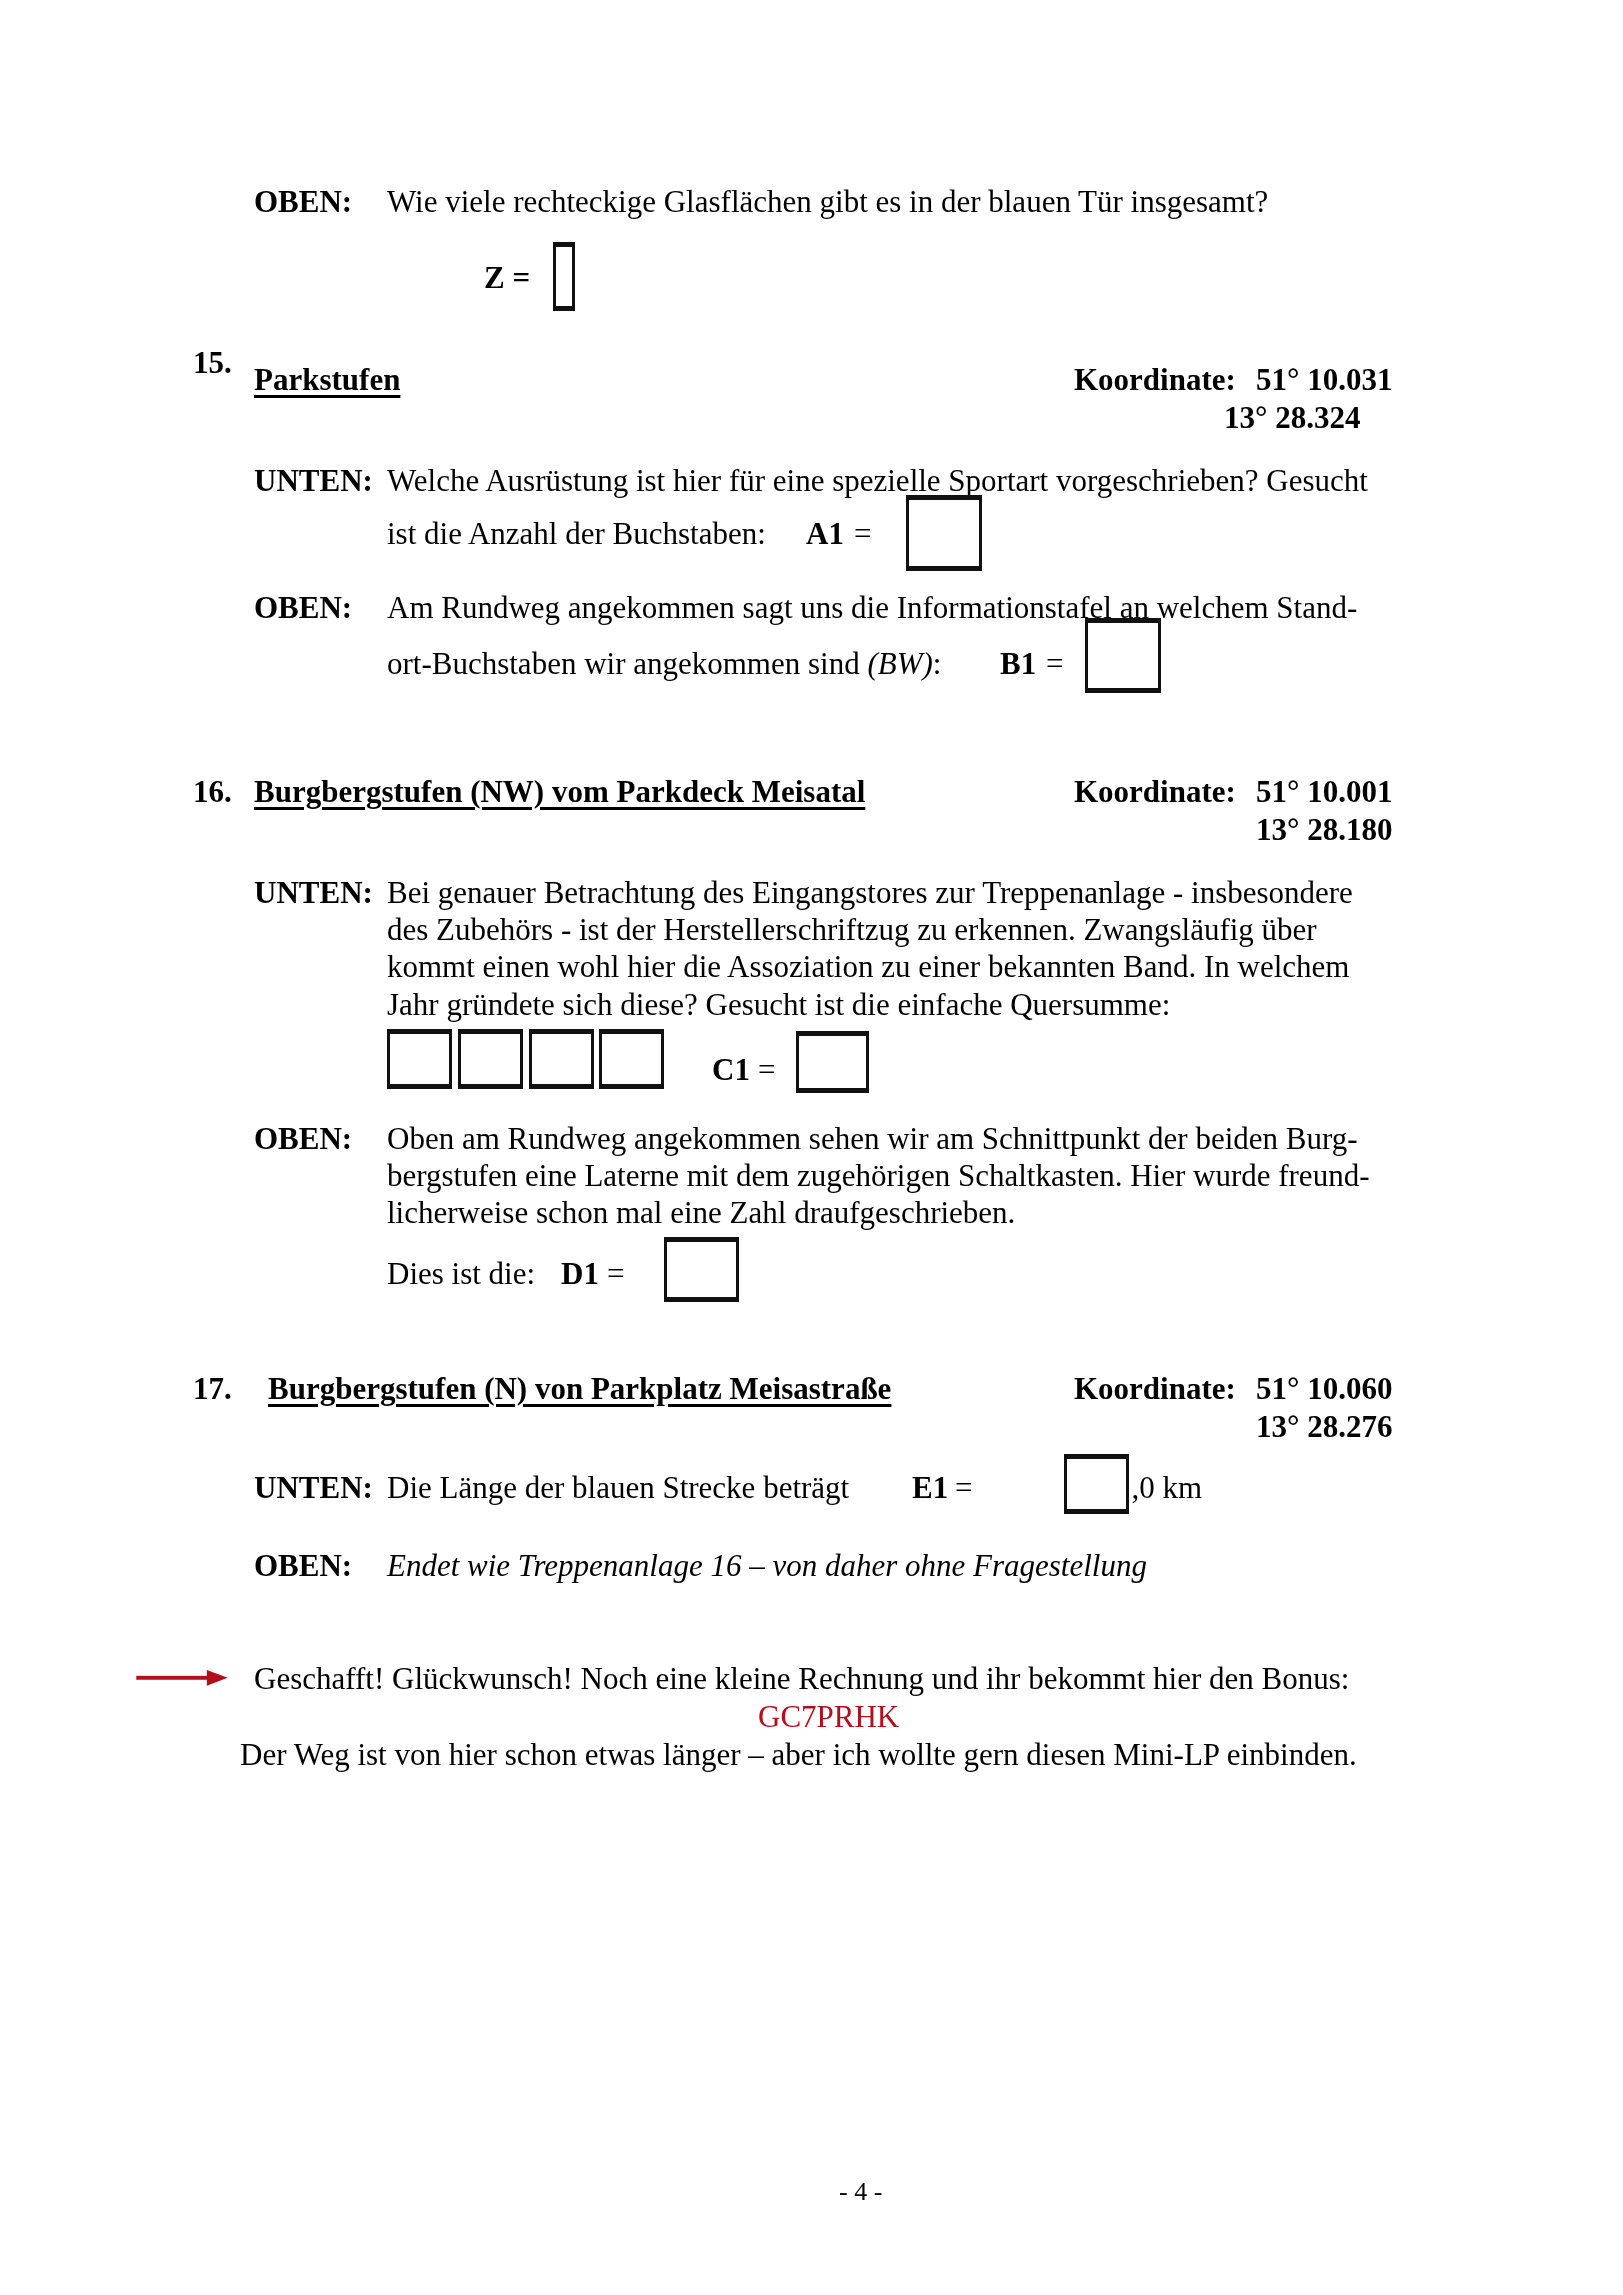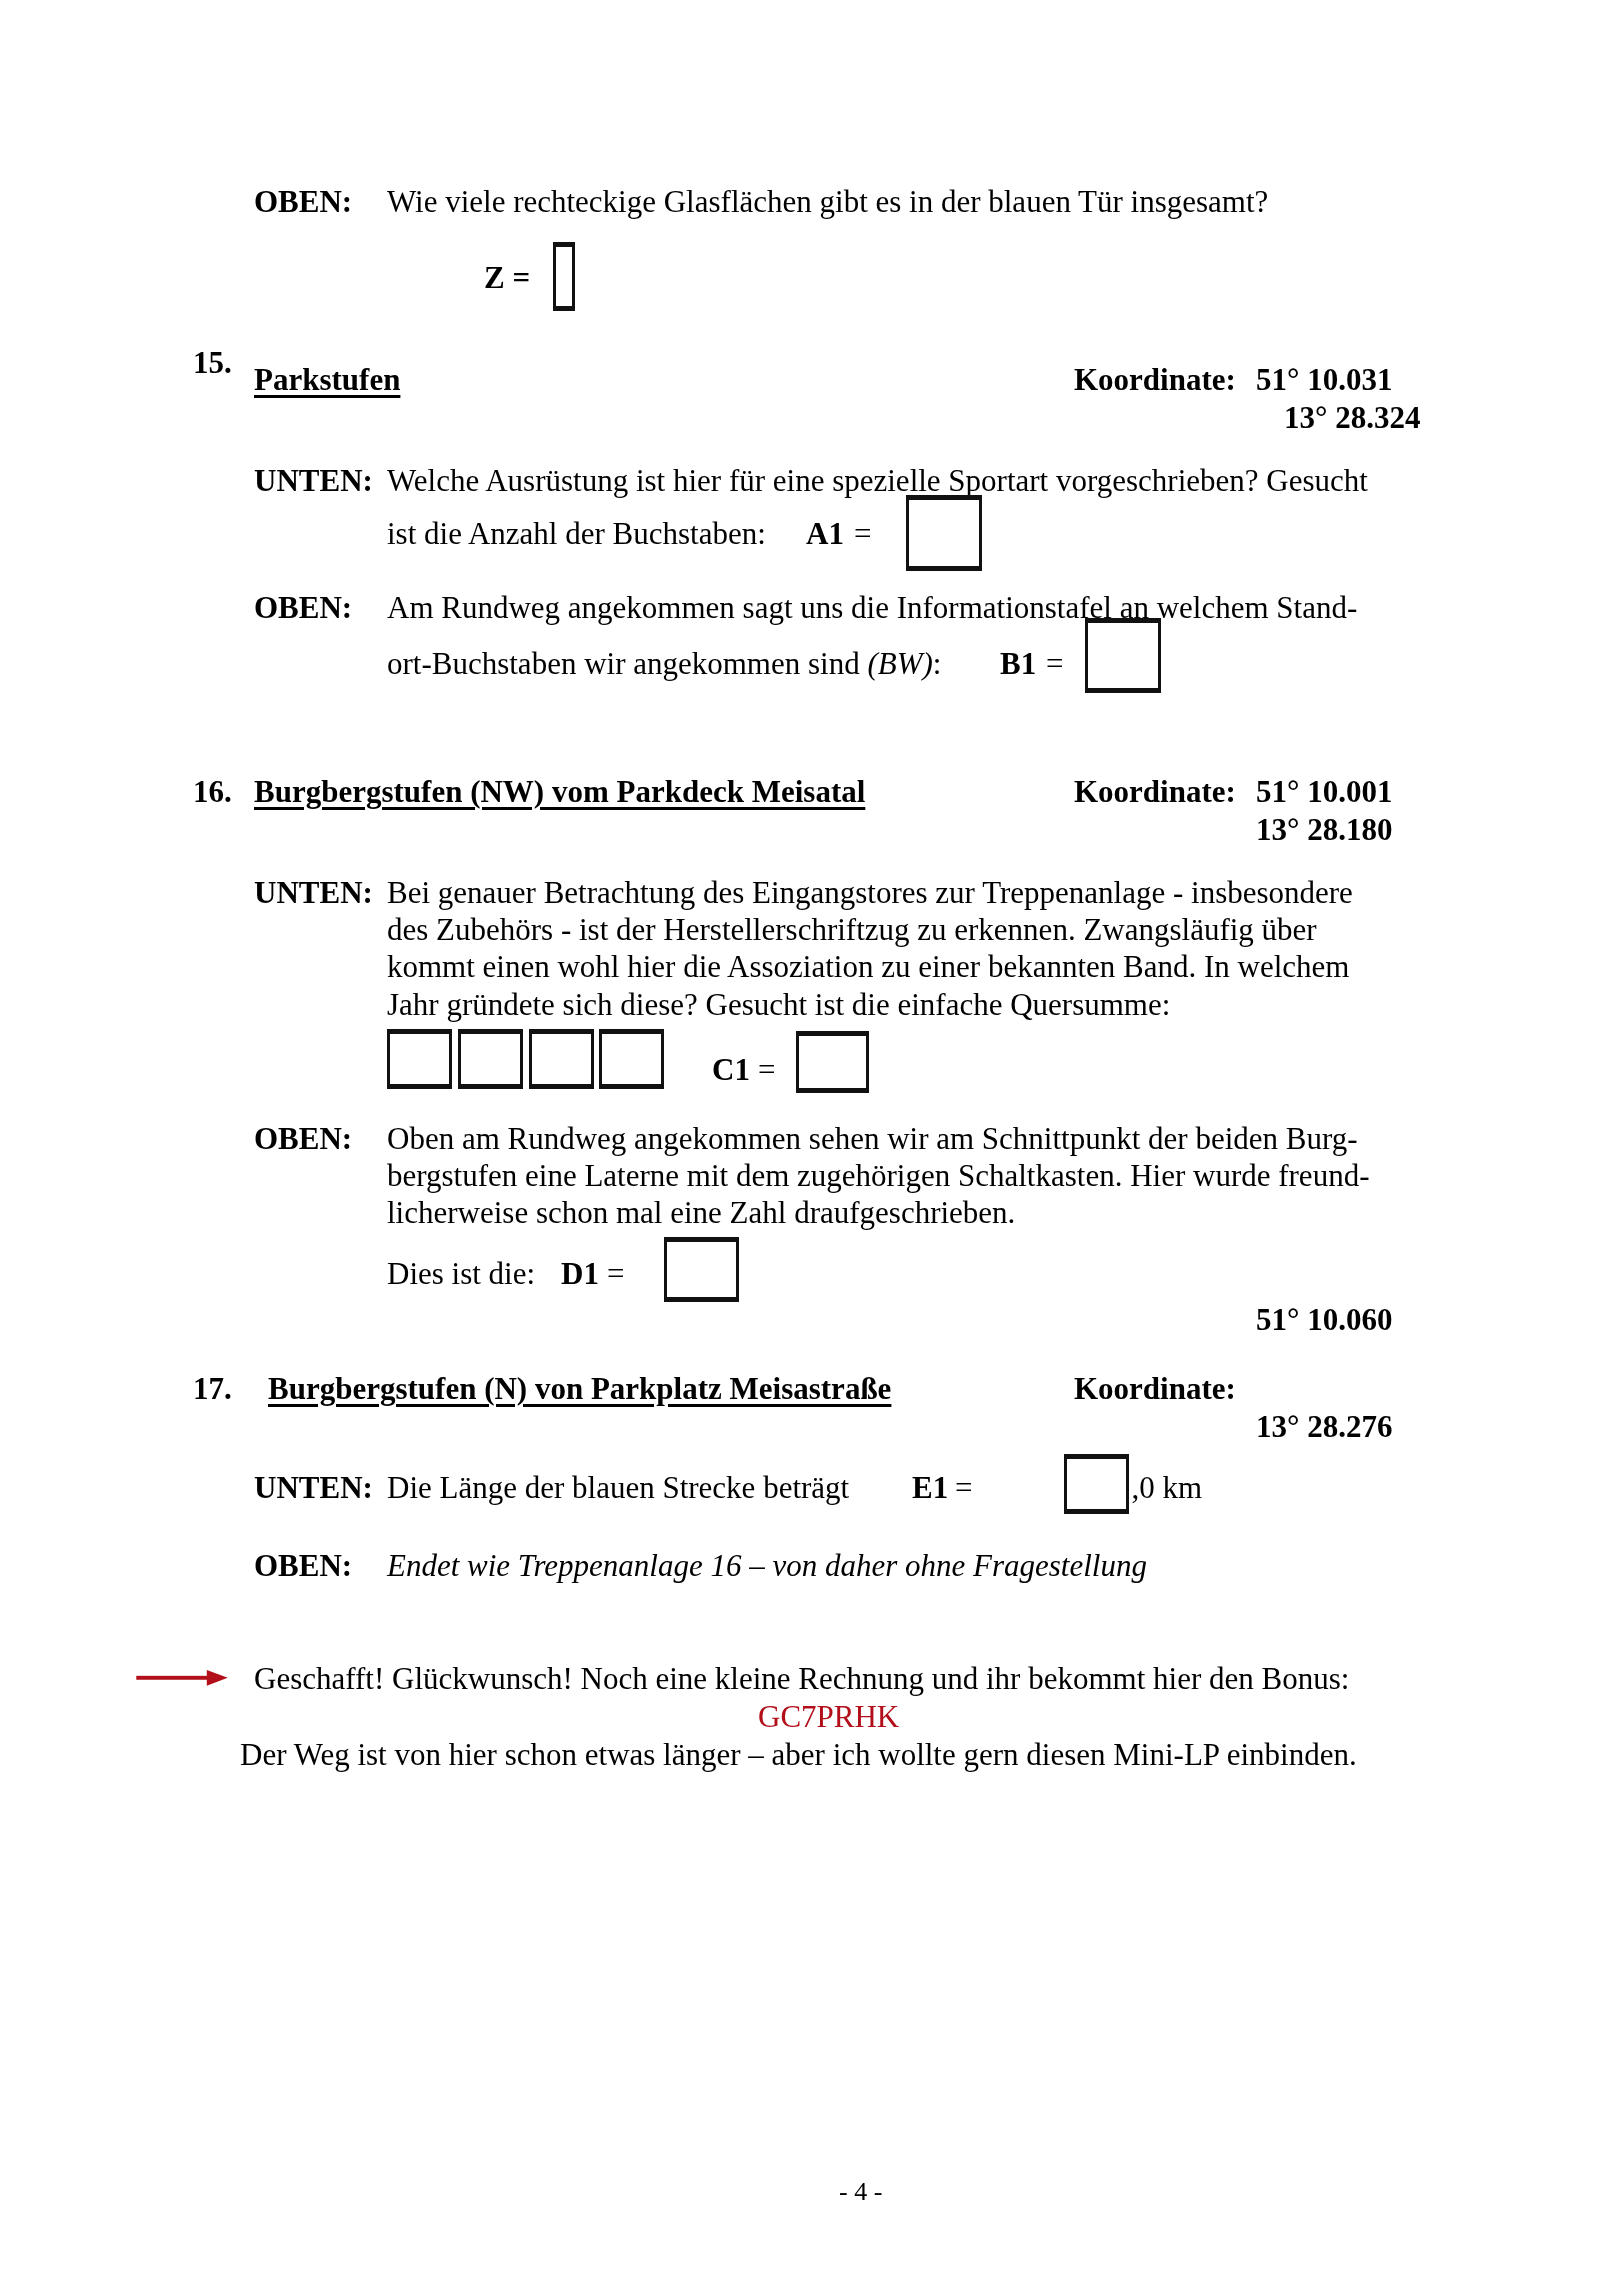--- a/index.html
+++ b/index.html
@@ -19,21 +19,21 @@
 
 <div class="abs b" style="left:254px; top:186px;">OBEN:</div>
 <div class="abs" style="left:387px; top:186px;">Wie viele rechteckige Glasflächen gibt es in der blauen Tür insgesamt?</div>
 <div class="abs b" style="left:484px; top:262px;">Z =</div>
 <div class="box" style="left:553px; top:242px; width:22px; height:69px; width:22px;"></div>
 
 <div class="abs b" style="left:193px; top:347px;">15.</div>
 <div class="abs b u" style="left:254px; top:364px;">Parkstufen</div>
 <div class="abs b" style="left:1074px; top:364px;">Koordinate:</div>
 <div class="abs b" style="left:1256px; top:364px;">51° 10.031</div>
-<div class="abs b" style="left:1284px; top:402px;">13° 28.324</div>
+<div class="abs b" style="left:1224px; top:402px;">13° 28.324</div>
 
 <div class="abs b" style="left:254px; top:465px;">UNTEN:</div>
 <div class="abs" style="left:387px; top:465px;">Welche Ausrüstung ist hier für eine spezielle Sportart vorgeschrieben? Gesucht</div>
 <div class="abs" style="left:387px; top:518px;">ist die Anzahl der Buchstaben:</div>
 <div class="abs b" style="left:806px; top:518px;">A1</div>
 <div class="abs" style="left:854px; top:518px;">=</div>
 <div class="box" style="left:906px; top:495px; width:76px; height:76px;"></div>
 
 <div class="abs b" style="left:254px; top:592px;">OBEN:</div>
 <div class="abs" style="left:387px; top:592px;">Am Rundweg angekommen sagt uns die Informationstafel an welchem Stand-</div>
@@ -66,21 +66,21 @@
 <div class="abs" style="left:387px; top:1160px;">bergstufen eine Laterne mit dem zugehörigen Schaltkasten. Hier wurde freund-</div>
 <div class="abs" style="left:387px; top:1197px;">licherweise schon mal eine Zahl draufgeschrieben.</div>
 <div class="abs" style="left:387px; top:1258px;">Dies ist die:</div>
 <div class="abs b" style="left:561px; top:1258px;text-align:center;">D1</div>
 <div class="abs" style="left:607px; top:1258px;">=</div>
 <div class="box" style="left:664px; top:1237px; width:75px; height:65px;"></div>
 
 <div class="abs b" style="left:193px; top:1373px;">17.</div>
 <div class="abs b u" style="left:268px; top:1373px;">Burgbergstufen (N) von Parkplatz Meisastraße</div>
 <div class="abs b" style="left:1074px; top:1373px;">Koordinate:</div>
-<div class="abs b" style="left:1256px; top:1304px;">51° 10.060</div>
+<div class="abs b" style="left:1256px; top:1373px;">51° 10.060</div>
 <div class="abs b" style="left:1256px; top:1411px;">13° 28.276</div>
 
 <div class="abs b" style="left:254px; top:1472px;">UNTEN:</div>
 <div class="abs" style="left:387px; top:1472px;">Die Länge der blauen Strecke beträgt</div>
 <div class="abs b" style="left:912px; top:1472px;">E1</div>
 <div class="abs" style="left:955px; top:1472px;">=</div>
 <div class="box" style="left:1064px; top:1454px; width:65px; height:60px;"></div>
 <div class="abs" style="left:1112px; top:1472px; margin-left:19.6px;">,0 km</div>
 
 <div class="abs b" style="left:254px; top:1550px;">OBEN:</div>

